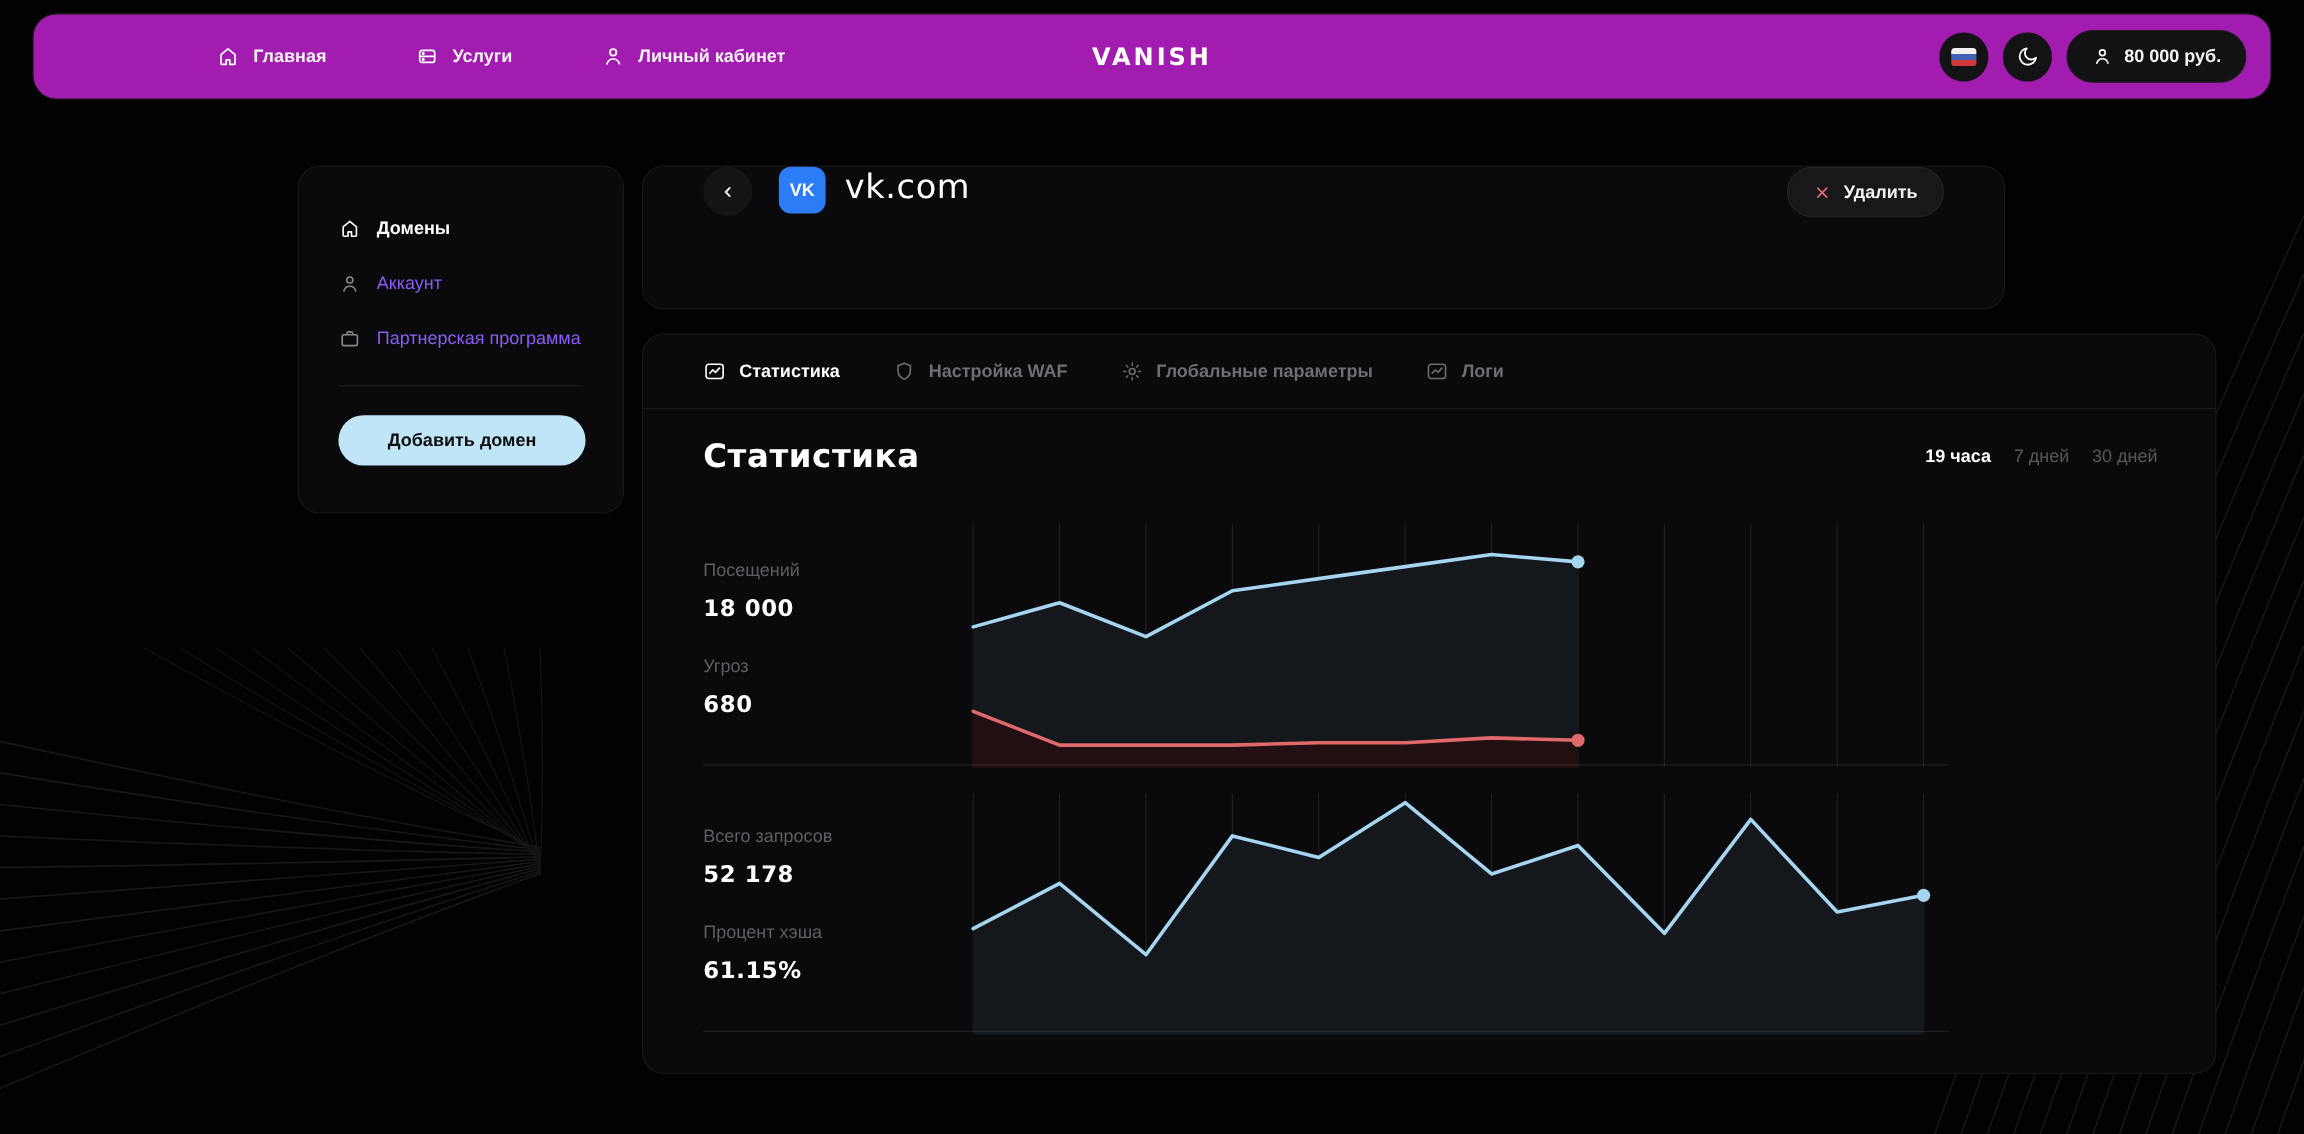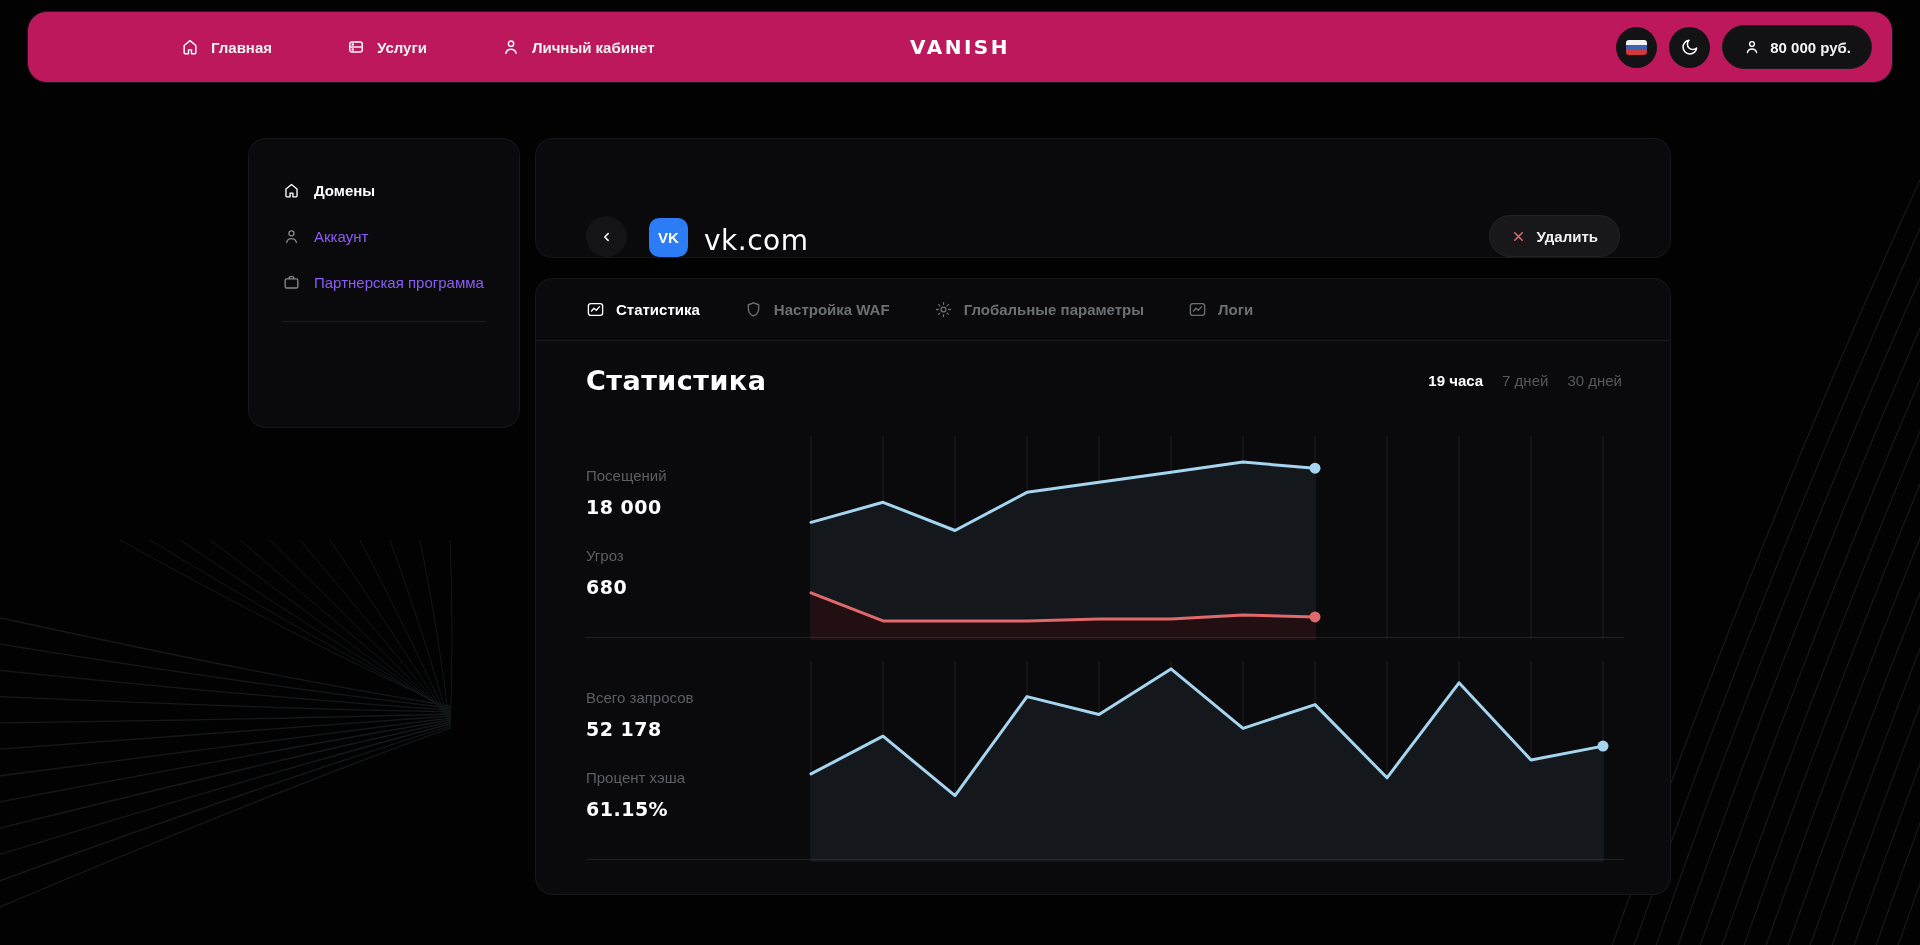--- a/index.html
+++ b/index.html
@@ -10,21 +10,21 @@
     font-family:"Liberation Sans", sans-serif; color:#fff;
   }
   .display { font-family:"DejaVu Sans", sans-serif; }
 
   
   .bg-decor { position:absolute; inset:0; pointer-events:none; }
 
   
   .navbar {
     position:absolute; left:27px; top:11px; width:1866px; height:72px;
-    background:#be185d; border:1px solid #1b1b1e; border-radius:20px;
+    background:#a21caf; border:1px solid #1b1b1e; border-radius:20px;
     display:flex; align-items:center;
   }
   .nav-items { display:flex; align-items:center; gap:74px; margin-left:152px; }
   .nav-item { display:flex; align-items:center; gap:11px; font-size:15px; font-weight:700; color:#f2f2f2; cursor:pointer; }
   .nav-item .ic { display:flex; }
   .logo {
     position:absolute; left:50%; top:50%; transform:translate(-50%,-50%);
     font-size:20px; font-weight:800; letter-spacing:2.5px; color:#fff;
   }
   .nav-right { position:absolute; right:20px; display:flex; align-items:center; gap:12px; }
@@ -50,39 +50,39 @@
   .sidebar { left:248px; top:138px; width:272px; height:290px; padding:28px 33px 0 33px; }
   .side-item { display:flex; align-items:center; gap:13px; height:46px; font-size:15px; color:#8b5cf6; cursor:pointer; }
   .side-item.active { color:#fff; font-weight:700; }
   .side-divider { height:1px; background:rgba(255,255,255,0.08); margin-top:16px; }
   .add-domain-btn {
     margin-top:24px; width:206px; height:42px; border-radius:21px; border:none;
     background:#bfe5f7; color:#0b0d0e; font-size:15px; font-weight:700;
     font-family:"Liberation Sans", sans-serif; cursor:pointer;
   }
 
-  .domain-header { left:535px; top:138px; width:1136px; height:120px; display:flex; align-items:flex-end; padding:0 50px; }
+  .domain-header { left:535px; top:138px; width:1136px; height:120px; display:flex; align-items:flex-start; padding:0 50px; }
   .back-btn {
     width:41px; height:41px; border-radius:50%; background:#141417;
     display:flex; align-items:center; justify-content:center; cursor:pointer; flex:none;
   }
   .vk-badge {
     width:39px; height:39px; border-radius:10px; background:#2b7cf5; margin-left:22px;
     display:flex; align-items:center; justify-content:center;
     font-size:15px; font-weight:800; color:#fff; flex:none;
   }
   .domain-title { margin-left:16px; font-size:28px; font-weight:400; letter-spacing:0.5px; }
   .delete-btn {
     margin-left:auto; height:42px; border-radius:21px; background:#18181b;
     border:1px solid rgba(255,255,255,0.05); padding:0 21px;
     display:flex; align-items:center; gap:10px; font-size:15px; font-weight:600; color:#f1f1f1;
     font-family:"Liberation Sans", sans-serif; cursor:pointer;
   }
 
-  .content { left:535px; top:278px; width:1136px; height:617px; }
+  .content { left:535px; top:278px; width:1312px; height:617px; }
   .tabs-row {
     display:flex; align-items:center; gap:44px; height:62px; padding:0 50px;
     border-bottom:1px solid rgba(255,255,255,0.07);
   }
   .tab { display:flex; align-items:center; gap:11px; font-size:15px; font-weight:700; color:#6c6f73; cursor:pointer; }
   .tab.active { color:#fff; }
   .tab .ic { display:flex; }
 
   .stats-head { position:absolute; left:50px; right:48px; top:86px; display:flex; align-items:center; justify-content:space-between; }
   .stats-title { font-size:27px; font-weight:700; letter-spacing:0.5px; }
@@ -228,20 +228,21 @@
     <div class="side-item">
       <span style="display:flex">
         <svg width="19" height="19" viewBox="0 0 24 24" fill="none" stroke="#86888c" stroke-width="1.7" stroke-linejoin="round">
             <rect x="4" y="7.5" width="16" height="11.5" rx="2"></rect>
             <path d="M9 7.5V6.2A1.7 1.7 0 0 1 10.7 4.5h2.6A1.7 1.7 0 0 1 15 6.2v1.3"></path>
           </svg>
       </span>
       <span>Партнерская программа</span>
     </div>
     <div class="side-divider"></div>
+    <button class="add-domain-btn">Добавить домен</button>
   </aside>
 
   <section class="card domain-header">
     <div class="back-btn">
       <svg width="18" height="18" viewBox="0 0 24 24" fill="none" stroke="#fff" stroke-width="2" stroke-linecap="round" stroke-linejoin="round">
           <path d="M13.5 7.5 9 12l4.5 4.5"></path>
         </svg>
     </div>
     <div class="vk-badge">VK</div>
     <div class="domain-title display">vk.com</div>

